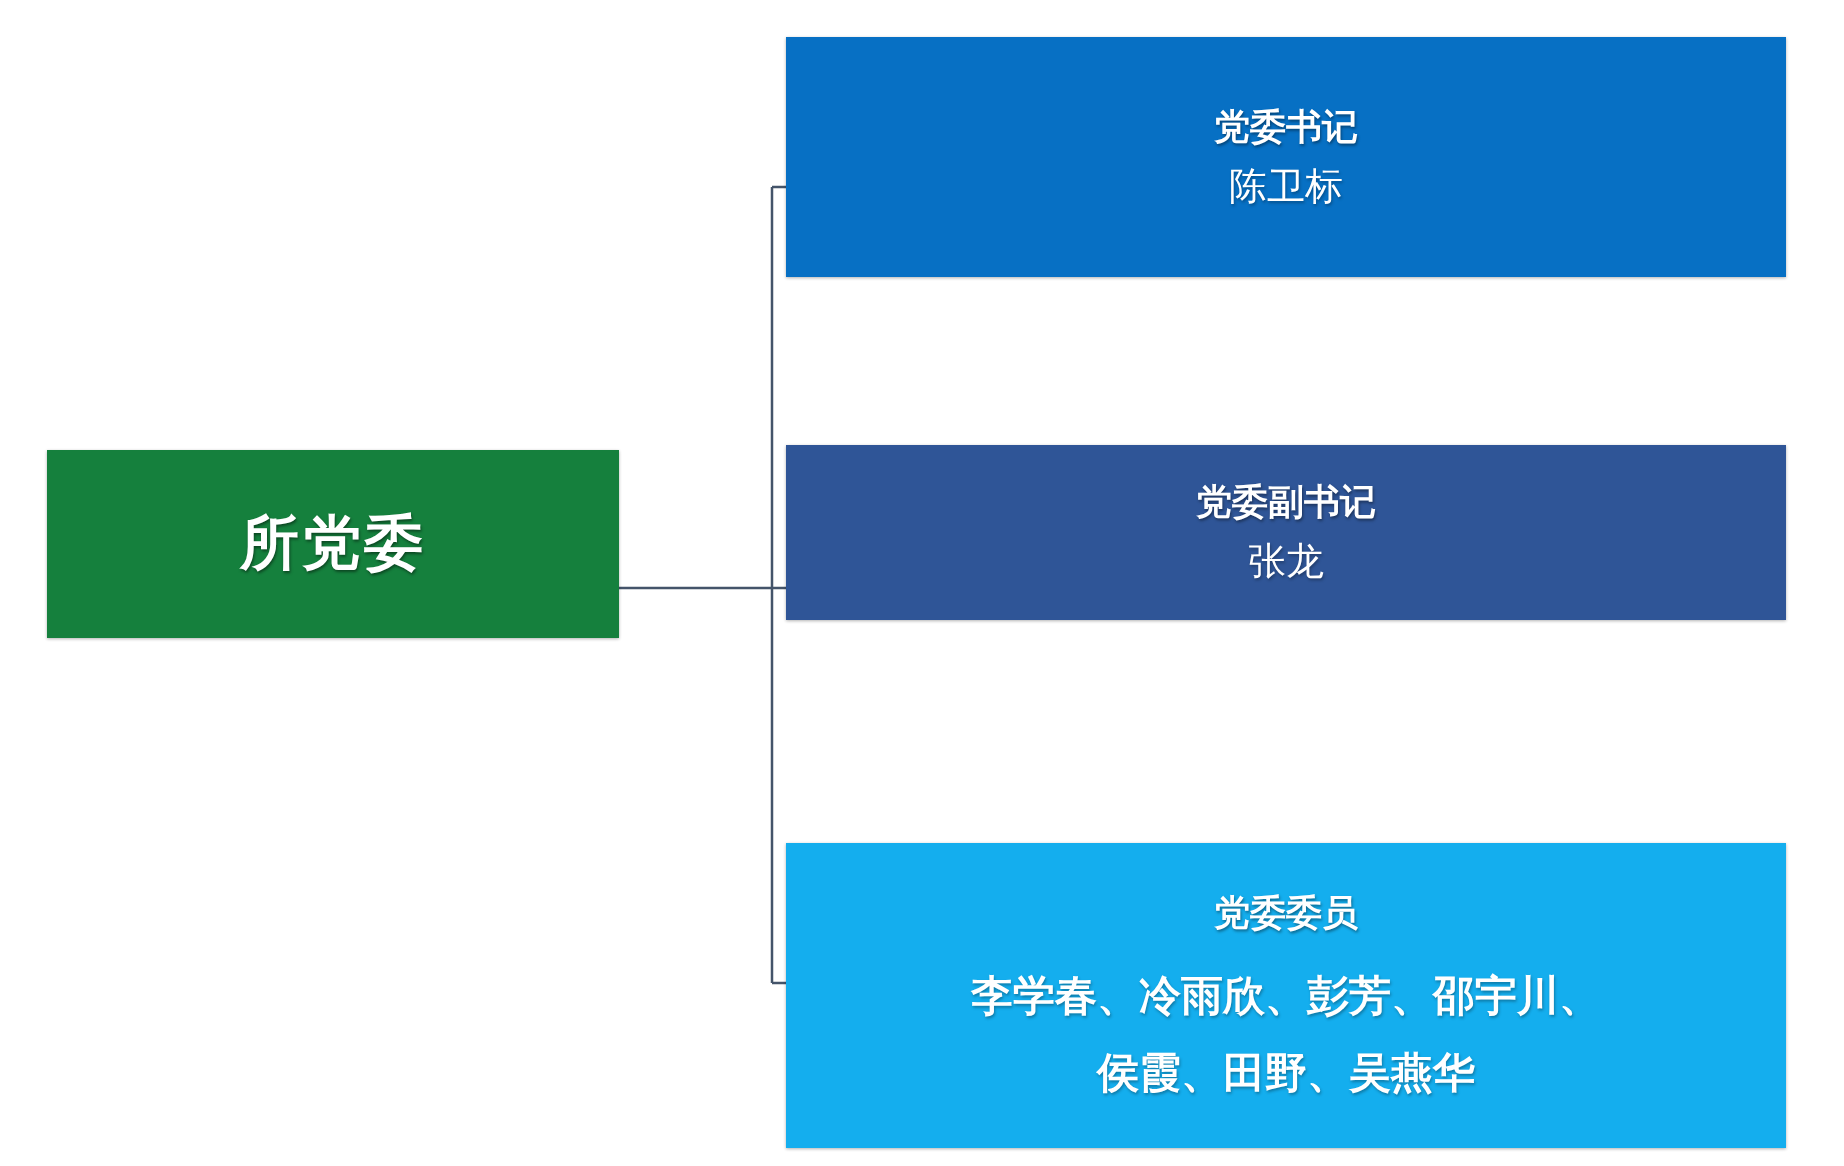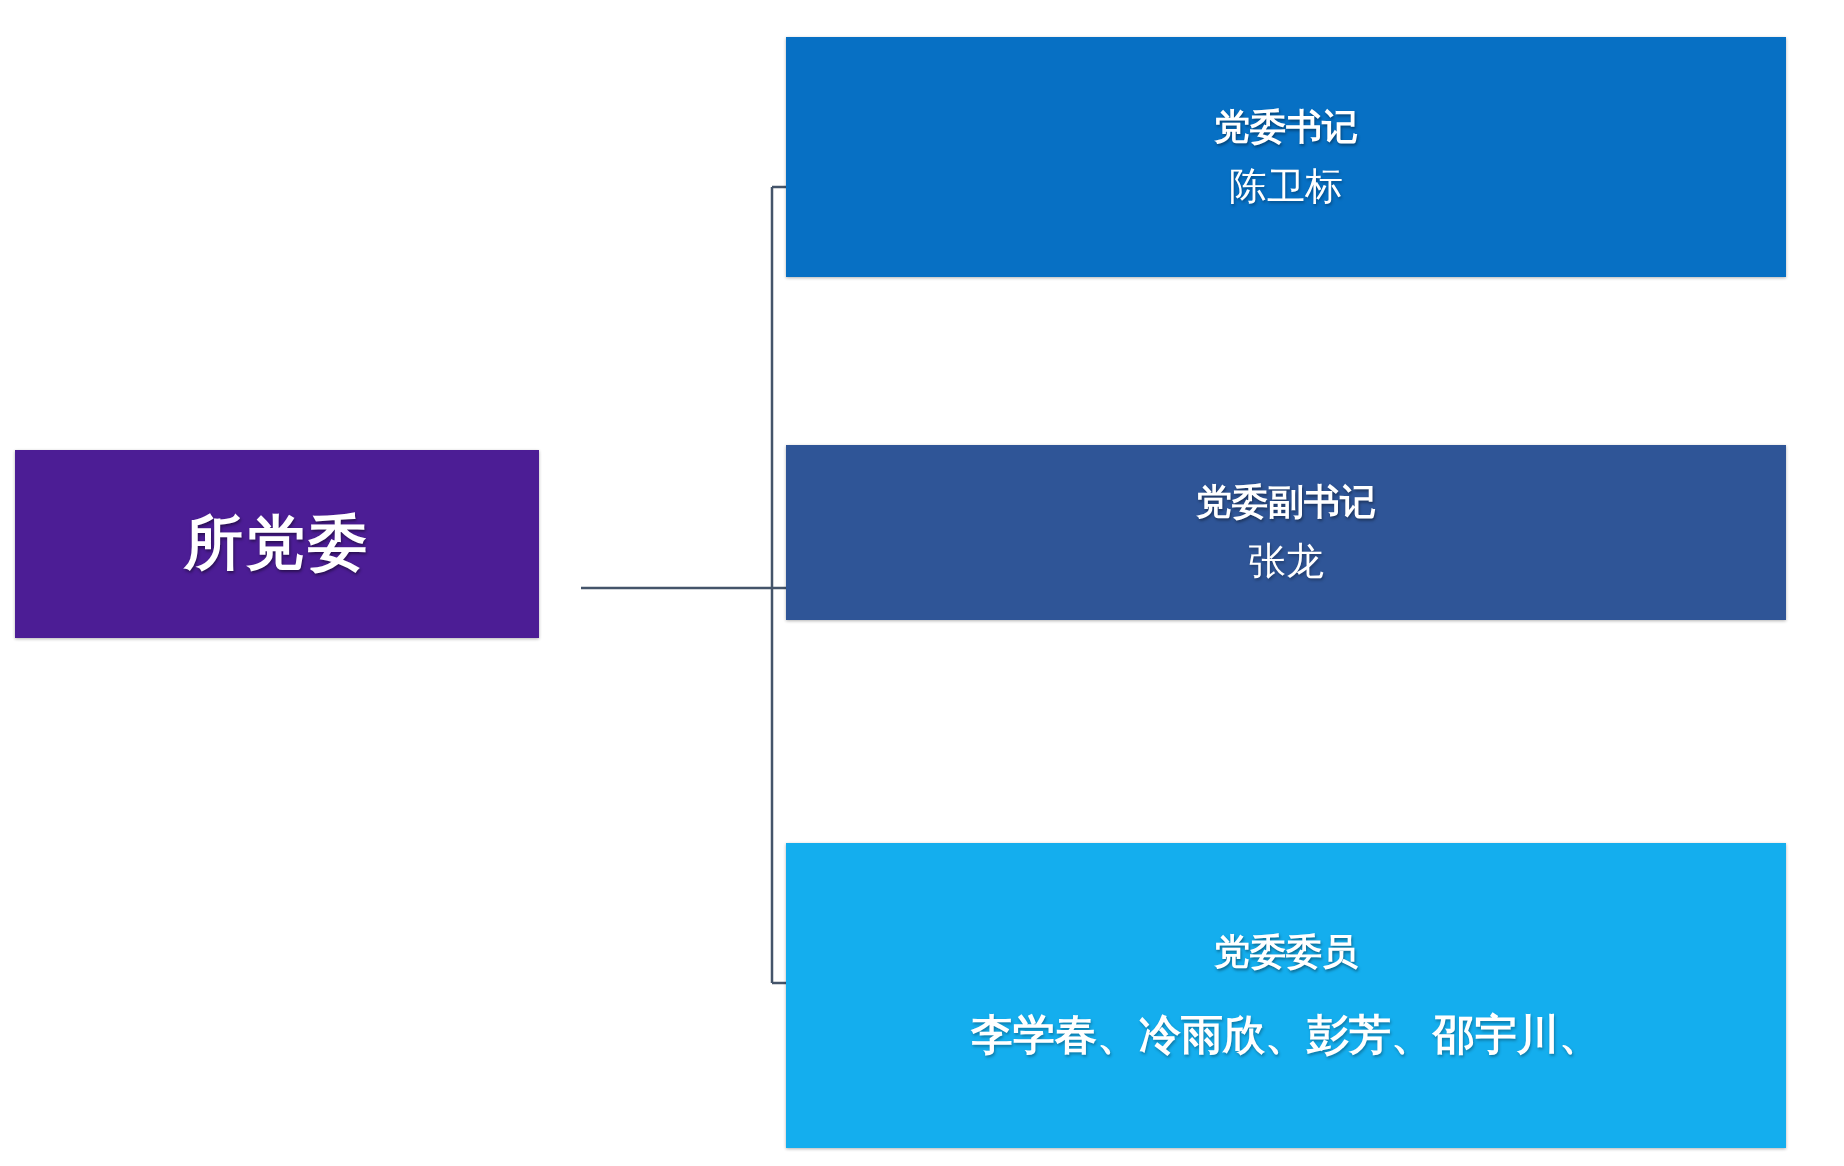--- a/index.html
+++ b/index.html
@@ -37,25 +37,25 @@
     flex-direction: column;
     align-items: center;
     justify-content: center;
     text-align: center;
     color: #ffffff;
     line-height: 1.22;
   }
 
   
   .node-root {
-    left: 15px;
+    left: 47px;
     top: 450px;
-    width: 524px;
+    width: 572px;
     height: 188px;
-    background: #4c1d95;
+    background: #15803d;
     box-shadow: 0 1px 3px rgba(0,0,0,0.30);
   }
   .node-root .title {
     font-size: 59px;
     font-weight: bold;
     letter-spacing: 3px;
     text-shadow: 1px 2px 3px rgba(0,0,0,0.45);
   }
 
   
@@ -139,15 +139,16 @@
   </div>
 
   <div class="node node-deputy">
     <div class="role">党委副书记</div>
     <div class="person">张龙</div>
   </div>
 
   <div class="node node-members">
     <div class="role">党委委员</div>
     <div class="people-line">李学春、冷雨欣、彭芳、邵宇川、</div>
+    <div class="people-line">侯霞、田野、吴燕华</div>
   </div>
 
 </div>
 
 </body></html>

